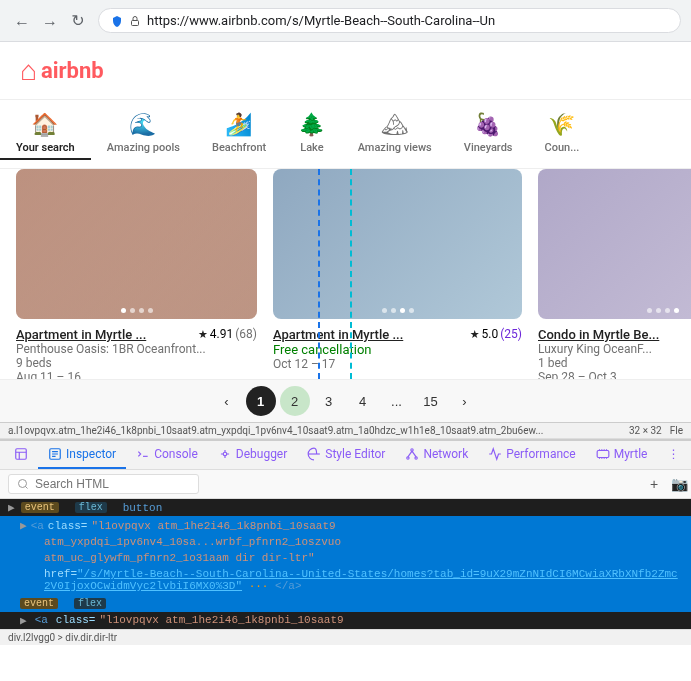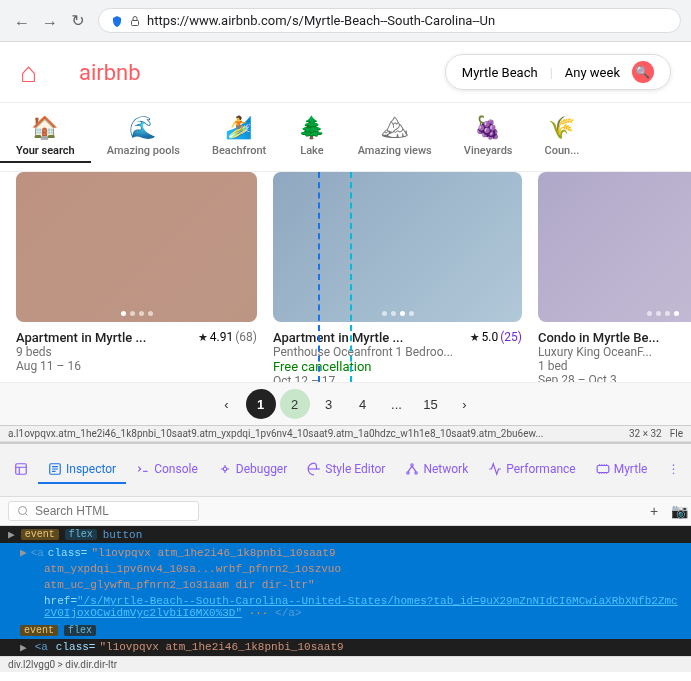--- a/index.html
+++ b/index.html
@@ -29,21 +29,21 @@
     
     .page-content { background: #fff; }
 
     
     .airbnb-header {
       display: flex; align-items: center; padding: 12px 20px; border-bottom: 1px solid #eee;
       justify-content: space-between;
     }
     .airbnb-logo { display: flex; align-items: center; gap: 4px; }
     .logo-icon { color: #FF5A5F; font-size: 28px; }
-    .logo-text { color: #FF5A5F; font-size: 22px; font-weight: 400; margin-left: 38px; }
+    .logo-text { color: #FF5A5F; font-size: 22px; font-weight: 700; }
     .search-bar {
       display: flex; border: 1px solid #ddd; border-radius: 40px; padding: 6px 16px;
       gap: 12px; box-shadow: 0 1px 4px rgba(0,0,0,0.1); font-size: 13px; align-items: center;
     }
     .search-divider { color: #ddd; }
 
     
     .category-nav {
       display: flex; padding: 8px 0; border-bottom: 1px solid #eee; overflow: hidden;
     }
@@ -67,21 +67,21 @@
     .listing-img.img3 { background: #b8a9c9; }
     .img-overlay {
       position: absolute; inset: 0;
       background: linear-gradient(135deg, rgba(180,130,110,0.6) 0%, rgba(200,160,140,0.3) 100%);
     }
     .dots { position: absolute; bottom: 6px; left: 50%; transform: translateX(-50%); display: flex; gap: 4px; }
     .dot { width: 5px; height: 5px; border-radius: 50%; background: rgba(255,255,255,0.6); }
     .dot.active { background: #fff; }
     .listing-info { padding: 8px 0 0 0; }
     .listing-top { display: flex; justify-content: space-between; align-items: flex-start; }
-    .listing-title { font-size: 13px; font-weight: 500; color: #222; flex: 1; overflow: hidden; white-space: nowrap; text-overflow: ellipsis; }
+    .listing-title { font-size: 13px; font-weight: 500; color: #222; flex: 1; overflow: hidden; white-space: nowrap; text-overflow: ellipsis; text-decoration: underline; }
     .listing-rating { display: flex; align-items: center; gap: 2px; font-size: 12px; }
     .star { color: #222; font-size: 11px; }
     .listing-subtitle { font-size: 12px; color: #717171; overflow: hidden; white-space: nowrap; text-overflow: ellipsis; }
     .listing-beds { font-size: 12px; color: #717171; }
     .listing-dates { font-size: 12px; color: #717171; }
     .free-cancel { font-size: 13px; color: #008000; }
 
     
     .pagination-bar {
       background: #f8f8f8; border-top: 1px solid #eee; border-bottom: 1px solid #ccc;
@@ -102,21 +102,21 @@
       display: flex; justify-content: space-between; border-bottom: 1px solid #ddd;
     }
     .status-right { display: flex; gap: 8px; }
 
     
     .devtools {
       background: #fff; border-top: 2px solid #ccc;
     }
     .devtools-tabs {
       display: flex; background: #f3f3f3; border-bottom: 1px solid #ddd;
-      padding: 12px 4px; align-items: center;
+      padding: 0 4px; align-items: center;
     }
     .devtools-tab {
       display: flex; align-items: center; gap: 4px; padding: 6px 10px;
       font-size: 12px; cursor: pointer; color: #8b5cf6; border-bottom: 2px solid transparent;
       white-space: nowrap;
     }
     .devtools-tab.active { border-bottom-color: #1a73e8; color: #1a73e8; }
     .devtools-tab svg { width: 14px; height: 14px; }
     .devtools-search {
       display: flex; align-items: center; background: #fff; border: 1px solid #ddd;
@@ -133,21 +133,21 @@
 
     
     .html-panel { background: #1e1e1e; font-size: 11px; font-family: 'Courier New', monospace; }
     .html-line {
       padding: 1px 8px; color: #d4d4d4; display: flex; align-items: flex-start; gap: 4px;
       white-space: pre; overflow: hidden;
     }
     .html-line.selected { background: #0078d4; }
     .badge {
       display: inline-block; padding: 0px 4px; border-radius: 2px; font-size: 10px;
-      font-weight: 500; margin-right: 2px;
+      font-weight: 500; margin-right: 12px;
     }
     .badge.event { background: #5c4a1e; color: #e8c37c; }
     .badge.flex { background: #1e3a4a; color: #6bb8d4; }
 
     .listings-wrapper { position: relative; }
 
     .bottom-status-line {
       background: #f1f1f1; border-top: 1px solid #ddd; padding: 2px 8px;
       font-size: 10px; color: #555; white-space: nowrap; overflow: hidden;
     }
@@ -174,26 +174,20 @@
     </div>
   </div>
 </div>
 
 <div class="page-content">
 
   <div class="airbnb-header">
     <div class="airbnb-logo">
       <span class="logo-icon">⌂</span>
       <span class="logo-text">airbnb</span>
-    </div>
-    <div class="search-bar">
-      <span>Myrtle Beach</span>
-      <span class="search-divider">|</span>
-      <span>Any week</span>
-      <span style="background:#FF5A5F;color:#fff;border-radius:50%;width:22px;height:22px;display:inline-flex;align-items:center;justify-content:center;font-size:12px;">🔍</span>
     </div>
   </div>
 
   <div class="category-nav">
     <div class="category-item active">
       <span class="category-icon">🏠</span>
       <span class="category-label">Your search</span>
     </div>
     <div class="category-item">
       <span class="category-icon">🌊</span>
@@ -240,20 +234,21 @@
         </div>
         <div class="listing-info">
           <div class="listing-top">
             <span class="listing-title">Apartment in Myrtle ...</span>
             <div class="listing-rating">
               <span class="star">★</span>
               <span>4.91</span>
               <span style="color:#717171;">(68)</span>
             </div>
           </div>
+          <div class="listing-subtitle">Penthouse Oasis: 1BR Oceanfront...</div>
           <div class="listing-beds">9 beds</div>
           <div class="listing-dates">Aug 11 – 16</div>
 
         </div>
       </div>
 
       <div class="listing-card" style="padding: 0 8px;">
         <div class="listing-img img2" style="background: linear-gradient(135deg, #8fa8c0 0%, #b0c8d8 100%); border-radius: 8px;">
           <div class="dots">
             <div class="dot"></div>
@@ -264,21 +259,20 @@
         </div>
         <div class="listing-info">
           <div class="listing-top">
             <span class="listing-title">Apartment in Myrtle ...</span>
             <div class="listing-rating">
               <span class="star">★</span>
               <span>5.0</span>
               <span style="color:#6d28d9;">(25)</span>
             </div>
           </div>
-          <div class="listing-subtitle">Penthouse Oceanfront 1 Bedroo...</div>
           <div class="free-cancel">Free cancellation</div>
           <div class="listing-dates">Oct 12 – 17</div>
 
         </div>
       </div>
 
       <div class="listing-card" style="padding: 0 8px;">
         <div class="listing-img img3" style="background: linear-gradient(135deg, #b0a8c8 0%, #c8c0d8 100%); border-radius: 8px;">
           <div class="dots">
             <div class="dot"></div>

